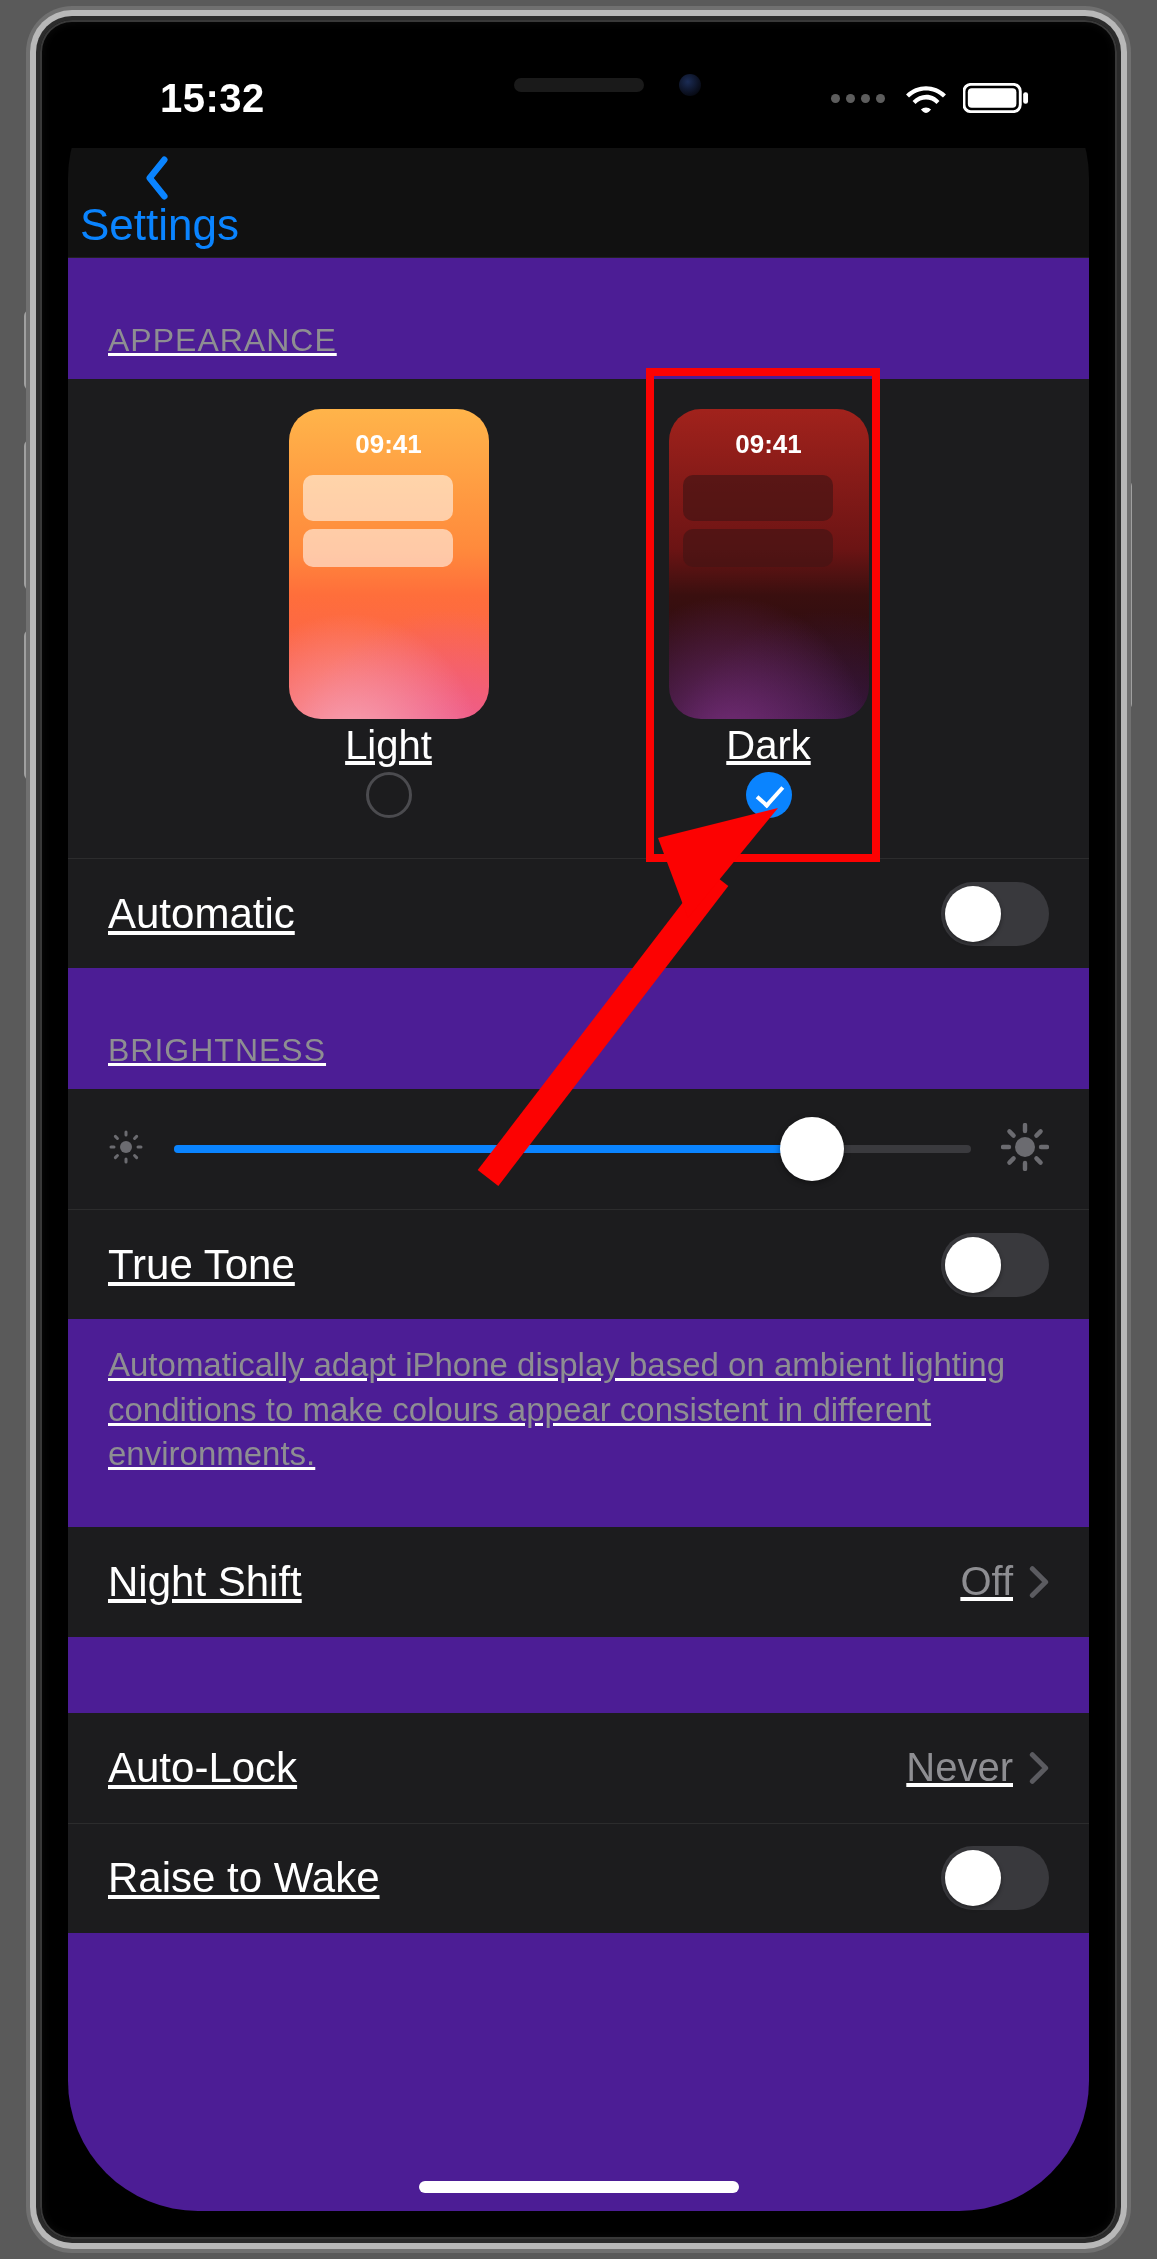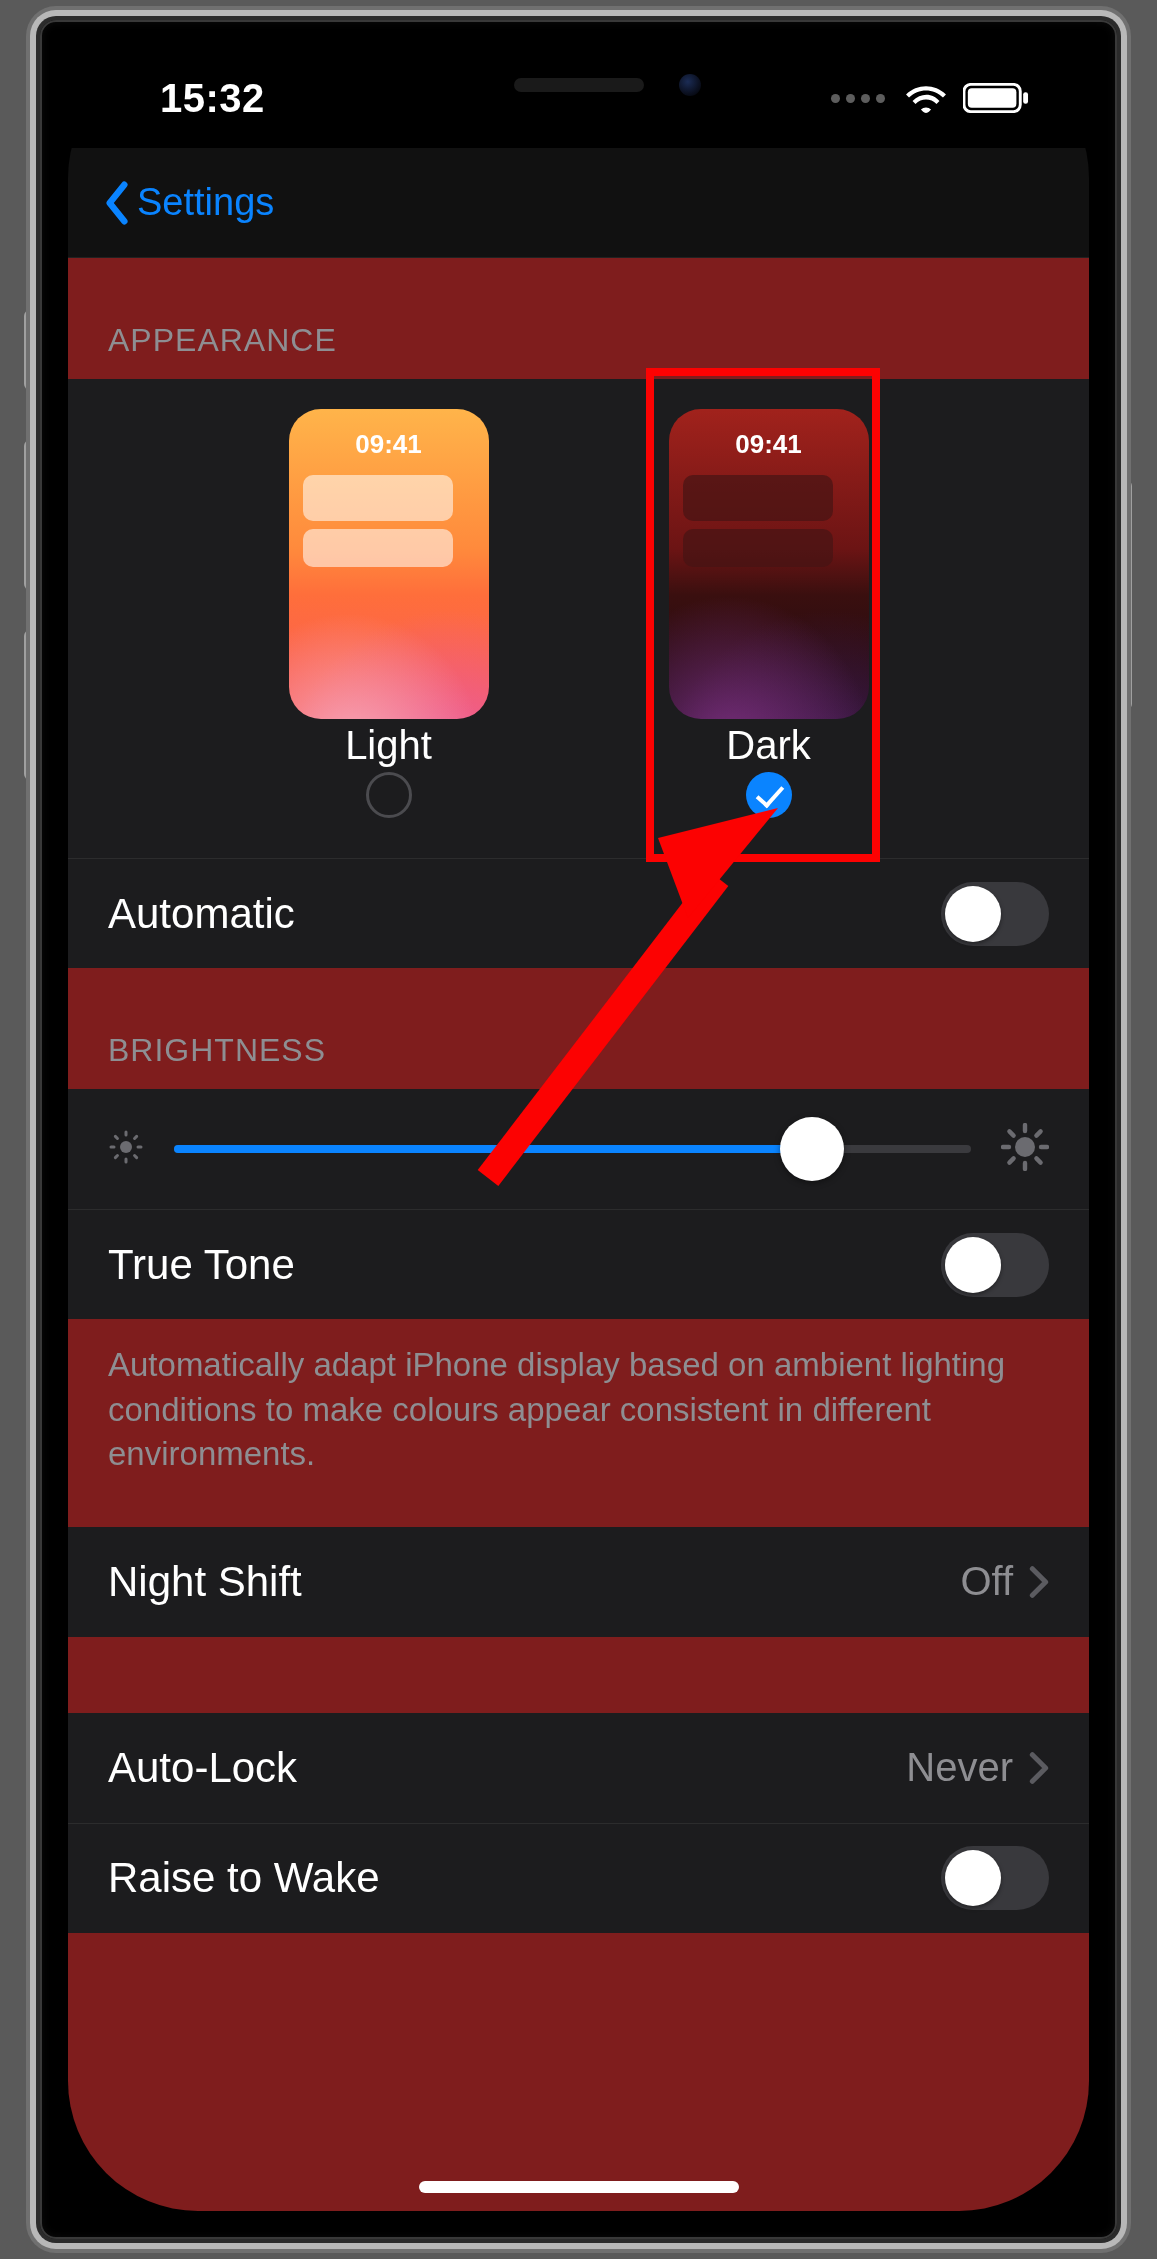--- a/index.html
+++ b/index.html
@@ -18,21 +18,21 @@
     overflow: hidden;
   }
   
   .phone {
     position: absolute;
     left: 40px;
     top: 20px;
     width: 1077px;
     height: 2219px;
     background: #000;
-    border-radius: 16px;
+    border-radius: 32px;
     box-shadow:
       0 0 0 4px #2b2b2b,
       0 0 0 10px #b8b8b8,
       0 0 0 14px #707070,
       inset 0 0 0 2px #393939,
       inset 0 0 10px 2px rgba(255,255,255,.05);
   }
   
   .side-btn {
     position: absolute;
@@ -123,38 +123,40 @@
     height: 110px;
     border-bottom: 1px solid rgba(255,255,255,.07);
     background: #111;
     display: flex;
     align-items: center;
   }
   .back {
     display: flex;
     align-items: center;
     color: #0a84ff;
-    font-size: 38px;
-    padding-left: 33px;
+    font-size: 44px;
+    padding-left: 8px;
+    flex-direction: column;
   }
   .back svg { display: block; }
   .nav-title {
     position: absolute;
     left: 50%;
     transform: translateX(-50%);
     font-size: 43px;
     font-weight: 600;
     color: #fff;
   }
 
   .content {
     position: relative;
     height: calc(100% - 210px);
     overflow: hidden;
-    background: #7f1d1d;
+    background: #4c1d95;
+    text-decoration: underline;
   }
 
   .section-header {
     padding: 64px 40px 20px 40px;
     color: #8e8e92;
     font-size: 32px;
     letter-spacing: 1px;
   }
 
   .card {

